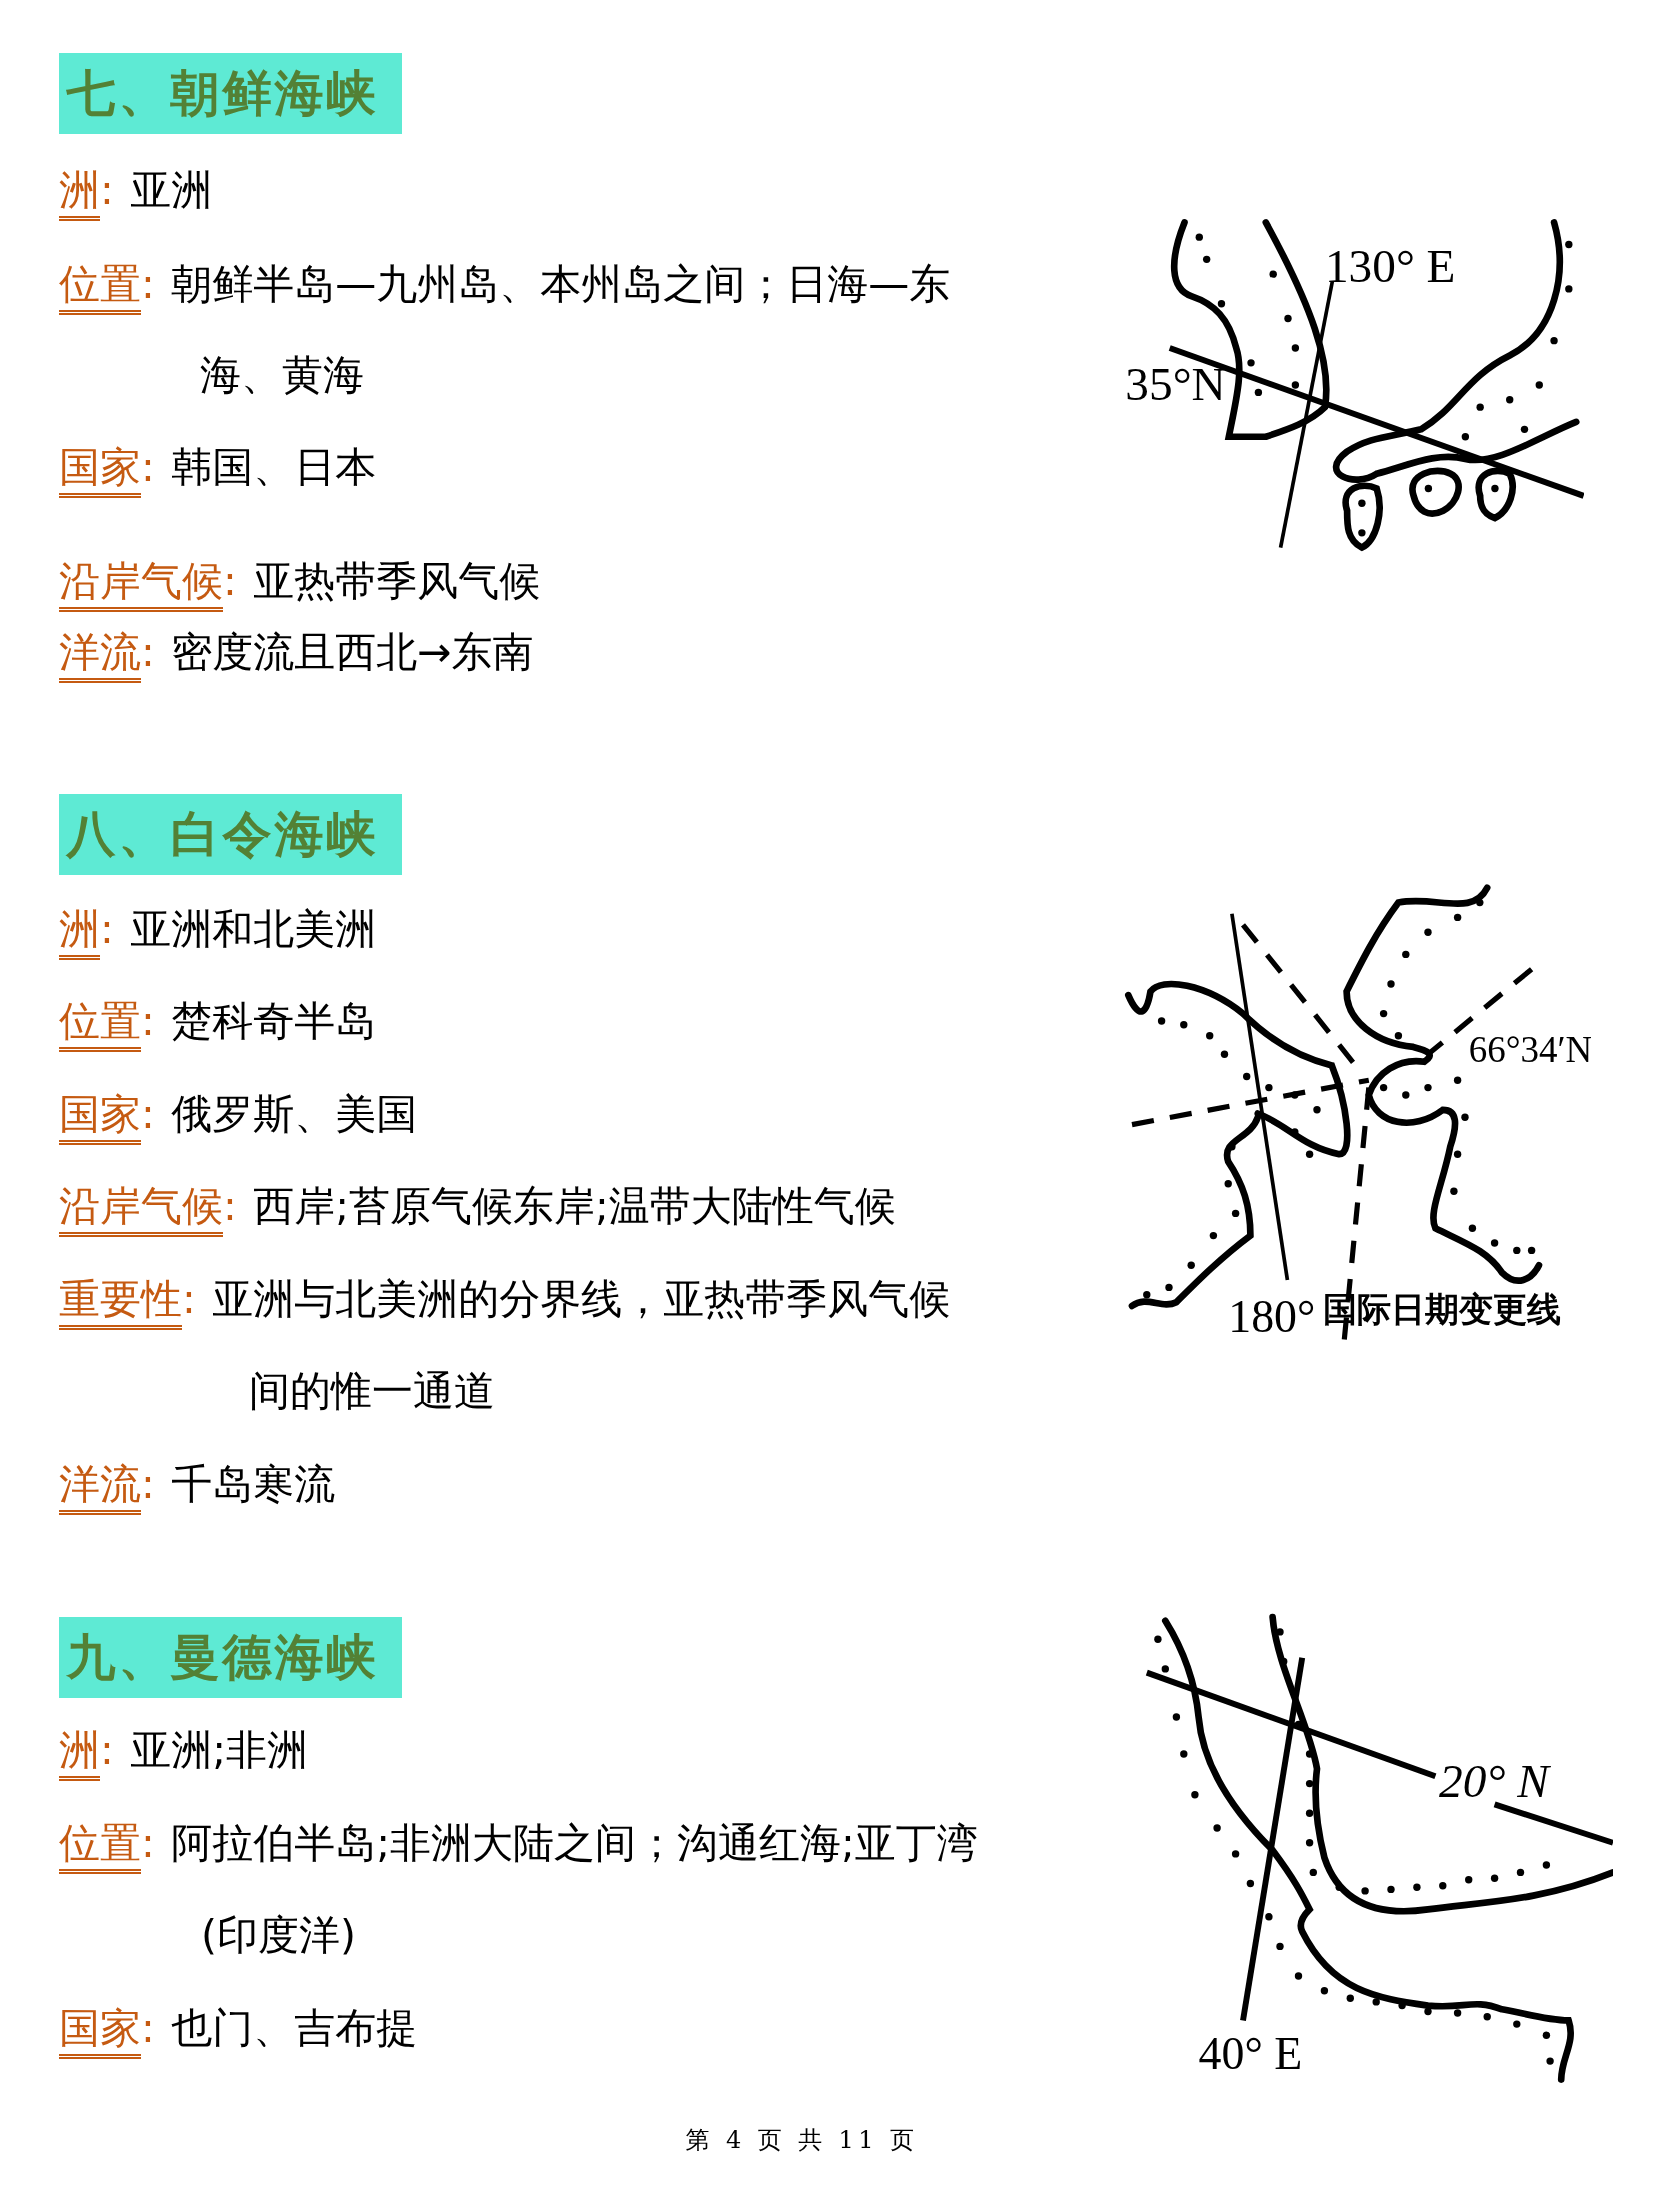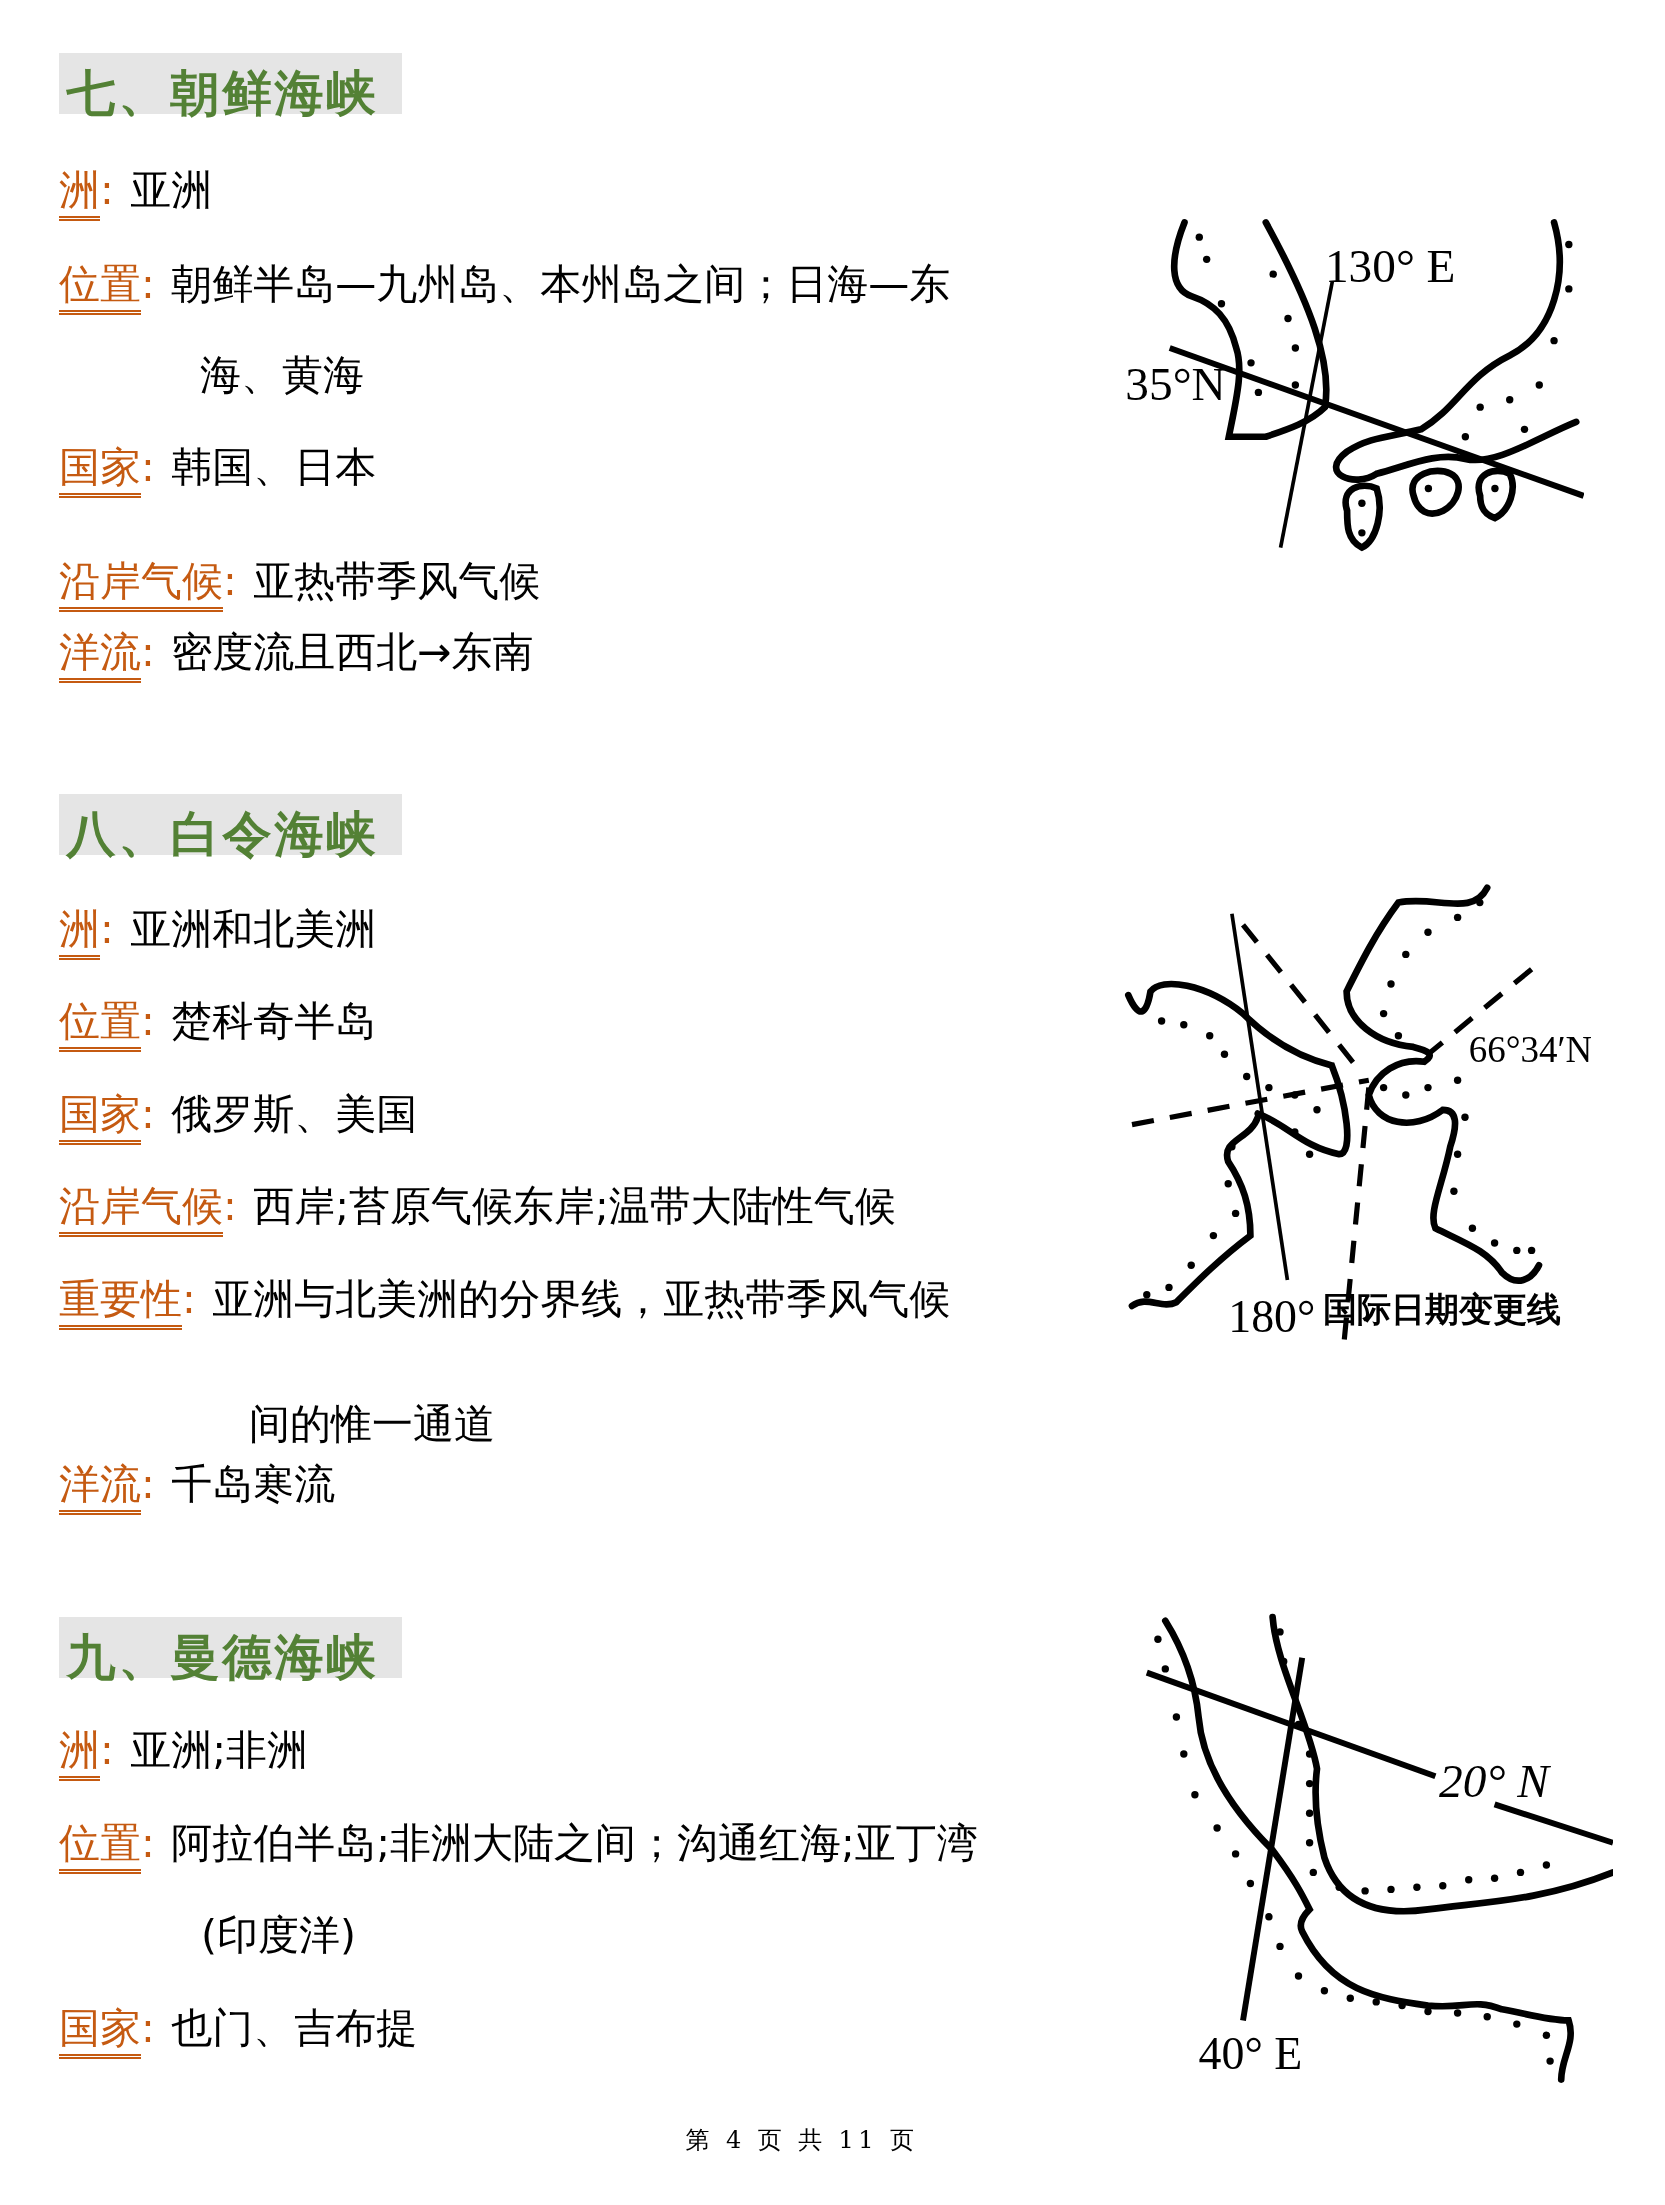--- a/index.html
+++ b/index.html
@@ -1,19 +1,19 @@
 <!DOCTYPE html>
 <html style="font-size:12px"><head>
 <meta charset="utf-8">
 <style>
   html, body { margin:0; padding:0; background:#ffffff; }
   body { width:1666px; height:2205px; position:relative; overflow:hidden;
          font-family:"DejaVu Sans","Liberation Sans",sans-serif; color:#000; }
   .section { position:absolute; left:0; width:1666px; }
-  .heading { position:absolute; left:59px; height:61px; width:343px; background:#e5e5e5;
+  .heading { position:absolute; left:59px; height:81px; width:343px; background:#5eead4;
              color:#538135; font-family:"DejaVu Serif","Liberation Serif",serif; font-weight:bold;
              font-size:49px; line-height:81px; padding-left:7.4px; box-sizing:border-box; letter-spacing:3px; }
   .row { position:absolute; left:59px; font-size:41px; line-height:53px; white-space:nowrap; }
   .label { color:#c55a11; border-bottom:5.2px double #c55a11; padding-bottom:1.5px; }
   .colon { color:#c55a11; margin-right:16.3px; }
   .value { color:#000; }
   .cont { position:absolute; font-size:41px; line-height:53px; white-space:nowrap; }
   .map { position:absolute; }
   .footer { position:absolute; top:2124px; left:0; width:1604px; text-align:center;
             font-family:"DejaVu Serif","Liberation Serif",serif; font-size:24px; letter-spacing:4.4px; }
@@ -93,21 +93,21 @@
   </div>
   <div class="row" style="top:1088px;">
     <span class="label">国家</span><span class="colon">:</span><span class="value">俄罗斯、美国</span>
   </div>
   <div class="row" style="top:1180px;">
     <span class="label">沿岸气候</span><span class="colon">:</span><span class="value">西岸;苔原气候东岸;温带大陆性气候</span>
   </div>
   <div class="row" style="top:1273px;">
     <span class="label">重要性</span><span class="colon">:</span><span class="value">亚洲与北美洲的分界线，亚热带季风气候</span>
   </div>
-  <div class="cont" style="top:1365px; left:249px;margin-top:33px;">间的惟一通道</div>
+  <div class="cont" style="top:1365px; left:249px;">间的惟一通道</div>
   <div class="row" style="top:1458px;">
     <span class="label">洋流</span><span class="colon">:</span><span class="value">千岛寒流</span>
   </div>
 
   <svg class="map" style="left:1117px; top:873px;" width="474" height="481" viewBox="0 0 640 650">
     <g fill="none" stroke="#000" stroke-width="9" stroke-linecap="round">
       <path d="M15 165 C30 200 40 190 45 160 C60 140 120 150 170 190 C210 230 250 250 290 260 C310 310 320 380 300 380 C250 370 230 340 190 325"></path>
       <path d="M190 330 C180 360 140 360 150 390 C170 420 180 450 180 490 C140 520 110 550 80 580 C60 590 40 570 20 585"></path>
       <path d="M500 20 C480 60 430 30 380 40 C350 80 330 120 310 160 C310 200 350 230 400 235 C420 240 430 245 415 255 C380 250 350 270 340 300 C350 340 400 350 440 320 C460 320 460 340 450 370 C440 420 420 460 430 480 C470 500 500 510 520 540 C540 560 560 550 570 530"></path>
     </g>

